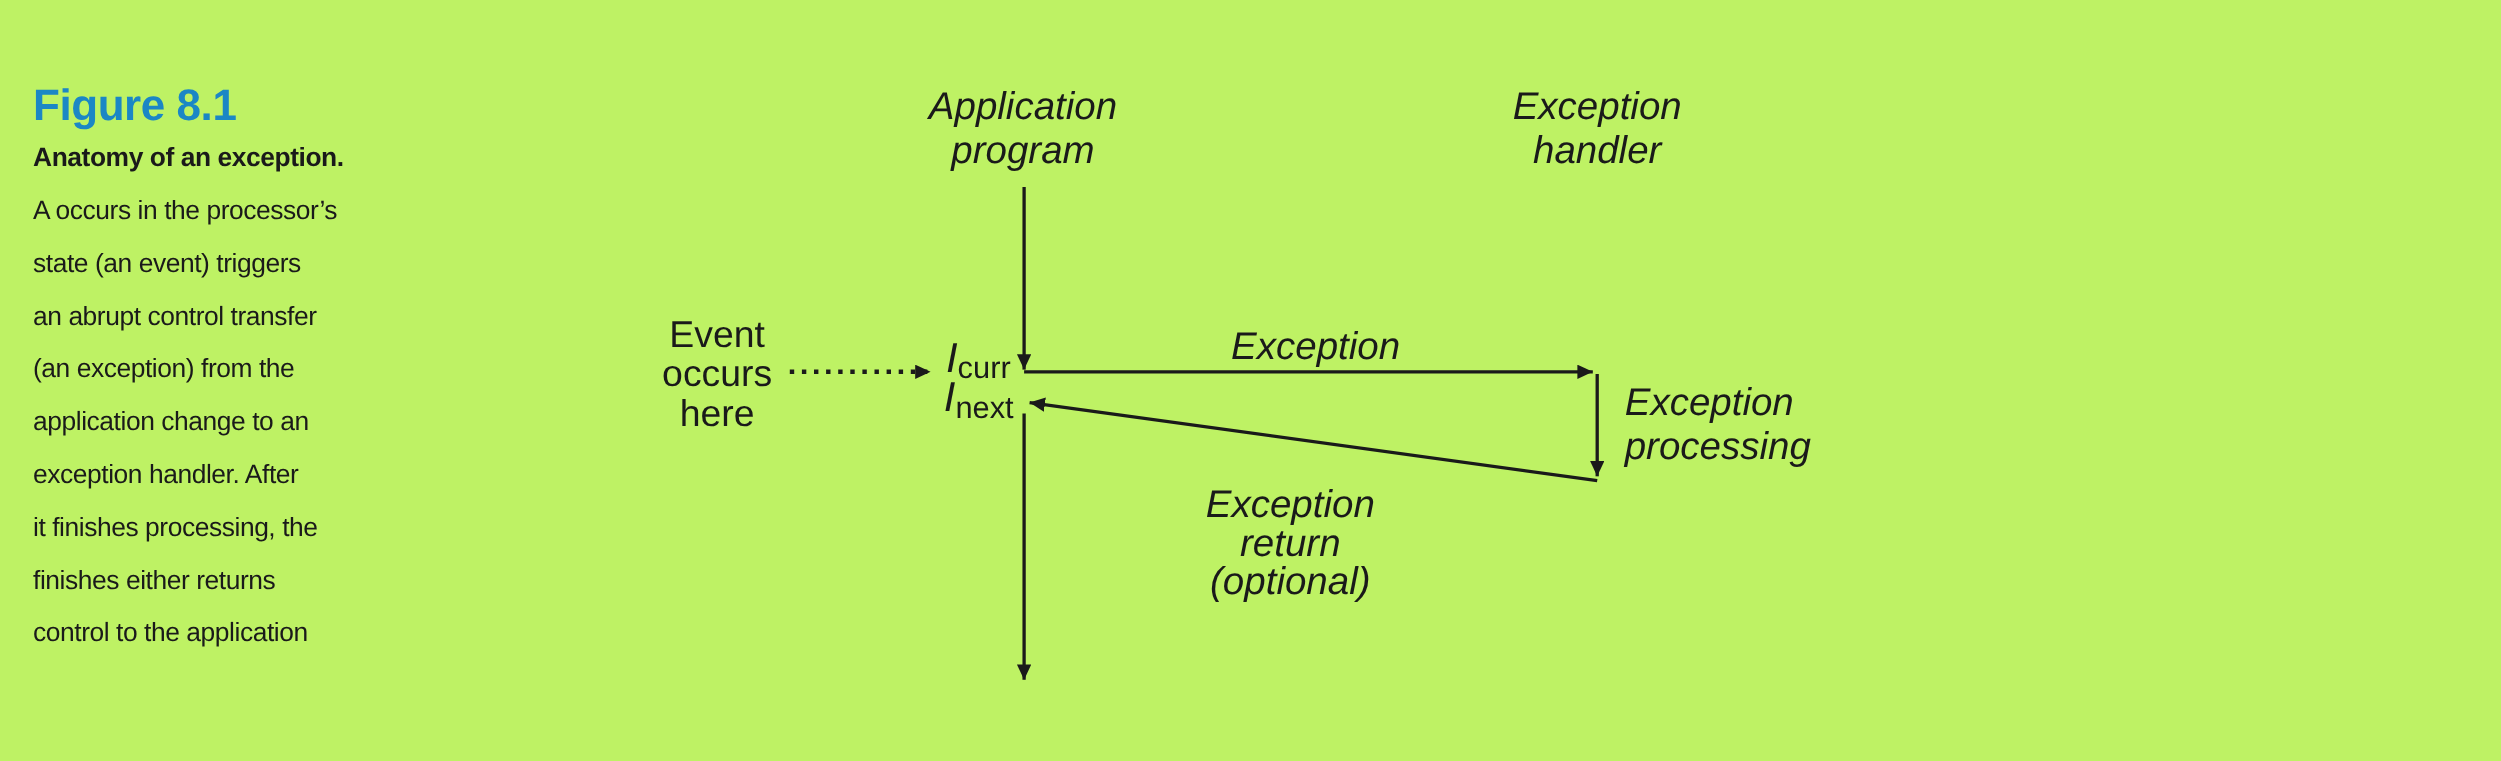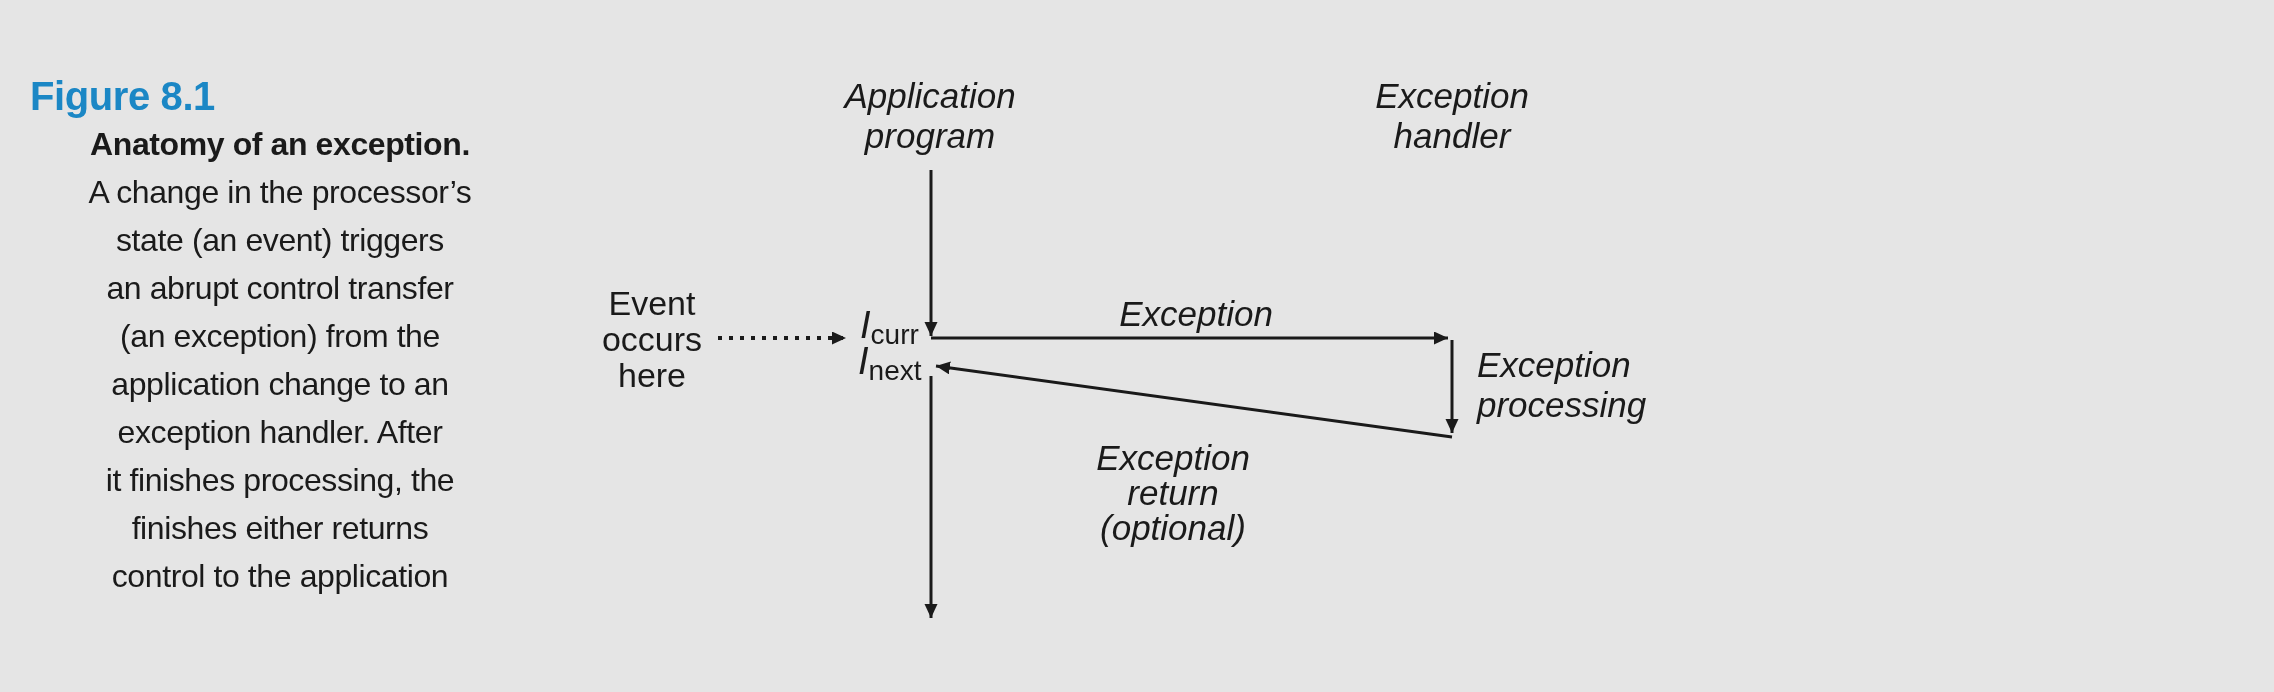--- a/index.html
+++ b/index.html
@@ -8,36 +8,35 @@
     background: #ffffff;
     width: 2274px;
     height: 692px;
     overflow: hidden;
     font-family: "Liberation Sans", "DejaVu Sans", sans-serif;
   }
   .canvas {
     position: relative;
     width: 2274px;
     height: 692px;
-    background: #e5e5e5;
+    background: #bef264;
   }
   
   .caption {
     position: absolute;
     left: 30px;
     top: 72px;
     width: 500px;
     color: #1a1a1a;
   }
   .caption .line {
-    font-size: 32px;
+    font-size: 24px;
     line-height: 48px;
     white-space: nowrap;
     letter-spacing: -0.4px;
-    text-align: center;
   }
   .figure-label {
     color: #1b87c5;
     font-weight: 700;
     font-size: 40px;
     line-height: 48px;
     letter-spacing: -0.4px;
     white-space: nowrap;
   }
   .figure-title {
@@ -79,21 +78,21 @@
   }
 </style>
 </head>
 <body>
 
 <div class="canvas">
 
   <div class="caption">
     <div class="figure-label">Figure 8.1</div>
     <div class="line figure-title">Anatomy of an exception.</div>
-    <div class="line">A change in the processor’s</div>
+    <div class="line">A occurs in the processor’s</div>
     <div class="line">state (an event) triggers</div>
     <div class="line">an abrupt control transfer</div>
     <div class="line">(an exception) from the</div>
     <div class="line">application change to an</div>
     <div class="line">exception handler. After</div>
     <div class="line">it finishes processing, the</div>
     <div class="line">finishes either returns</div>
     <div class="line">control to the application</div>
   </div>
 

